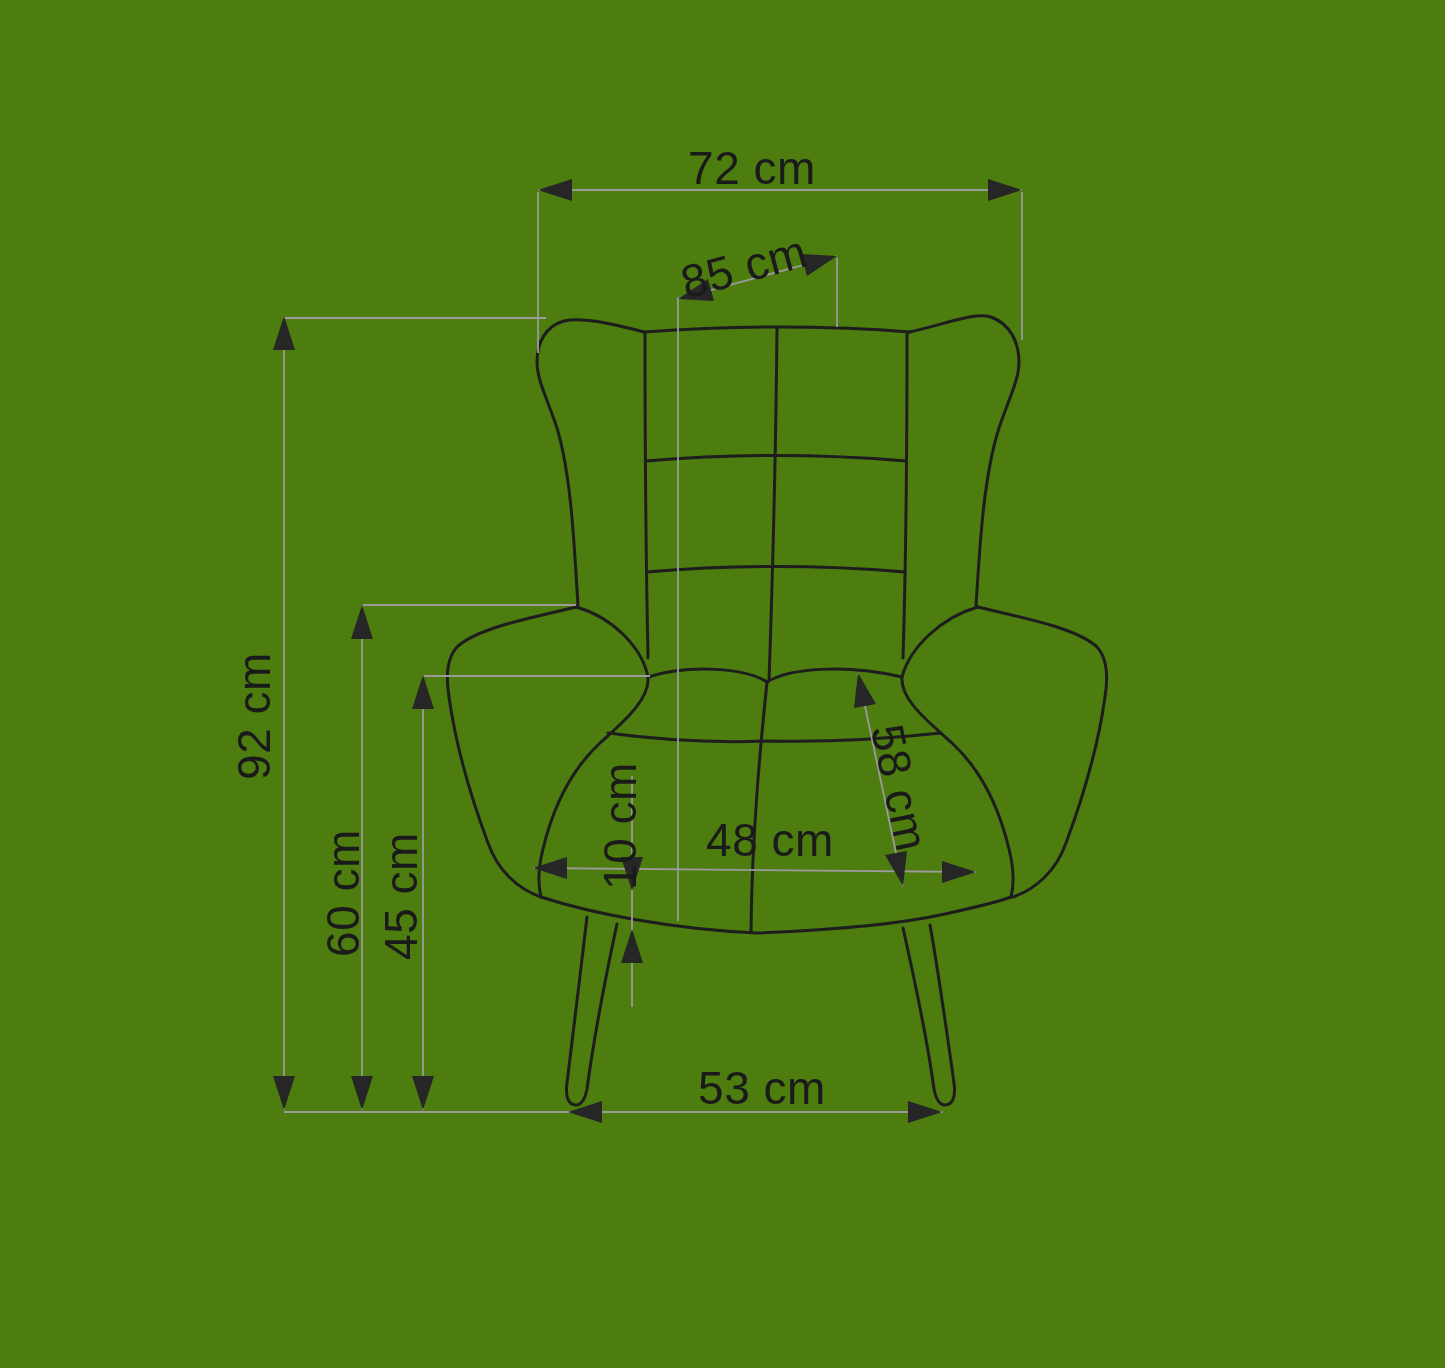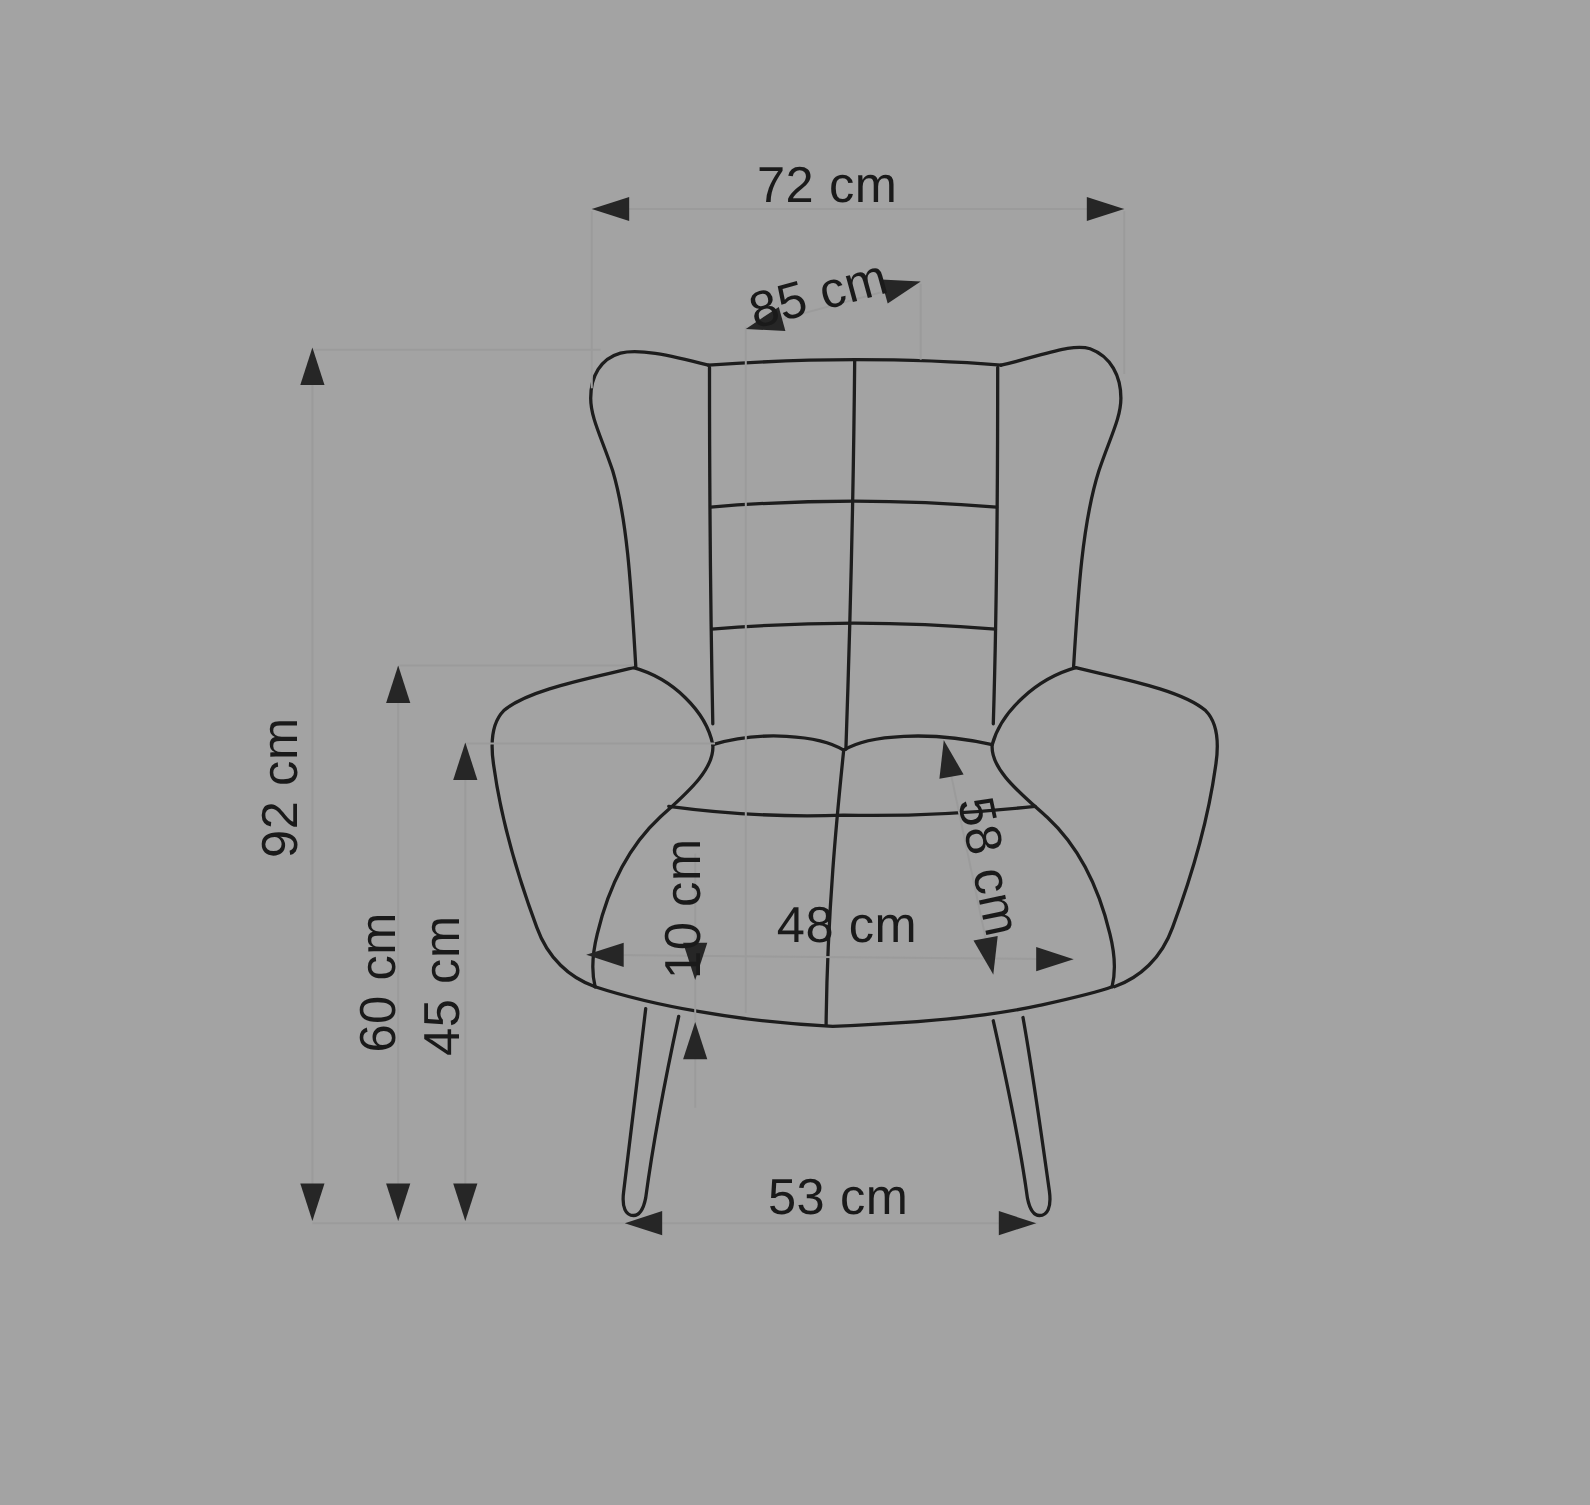--- a/index.html
+++ b/index.html
@@ -4,21 +4,21 @@
 <style>
   html, body {
     margin: 0;
     padding: 0;
     background: #ffffff;
   }
   .stage {
     position: relative;
     width: 1445px;
     height: 1368px;
-    background: #a3a3a3;
+    background: #4d7c0f;
     font-family: "Liberation Sans", sans-serif;
     overflow: hidden;
   }
   svg { display: block; }
   .chair-line {
     fill: none;
     stroke: #1d1d1d;
     stroke-width: 3;
     stroke-linecap: round;
     stroke-linejoin: round;

